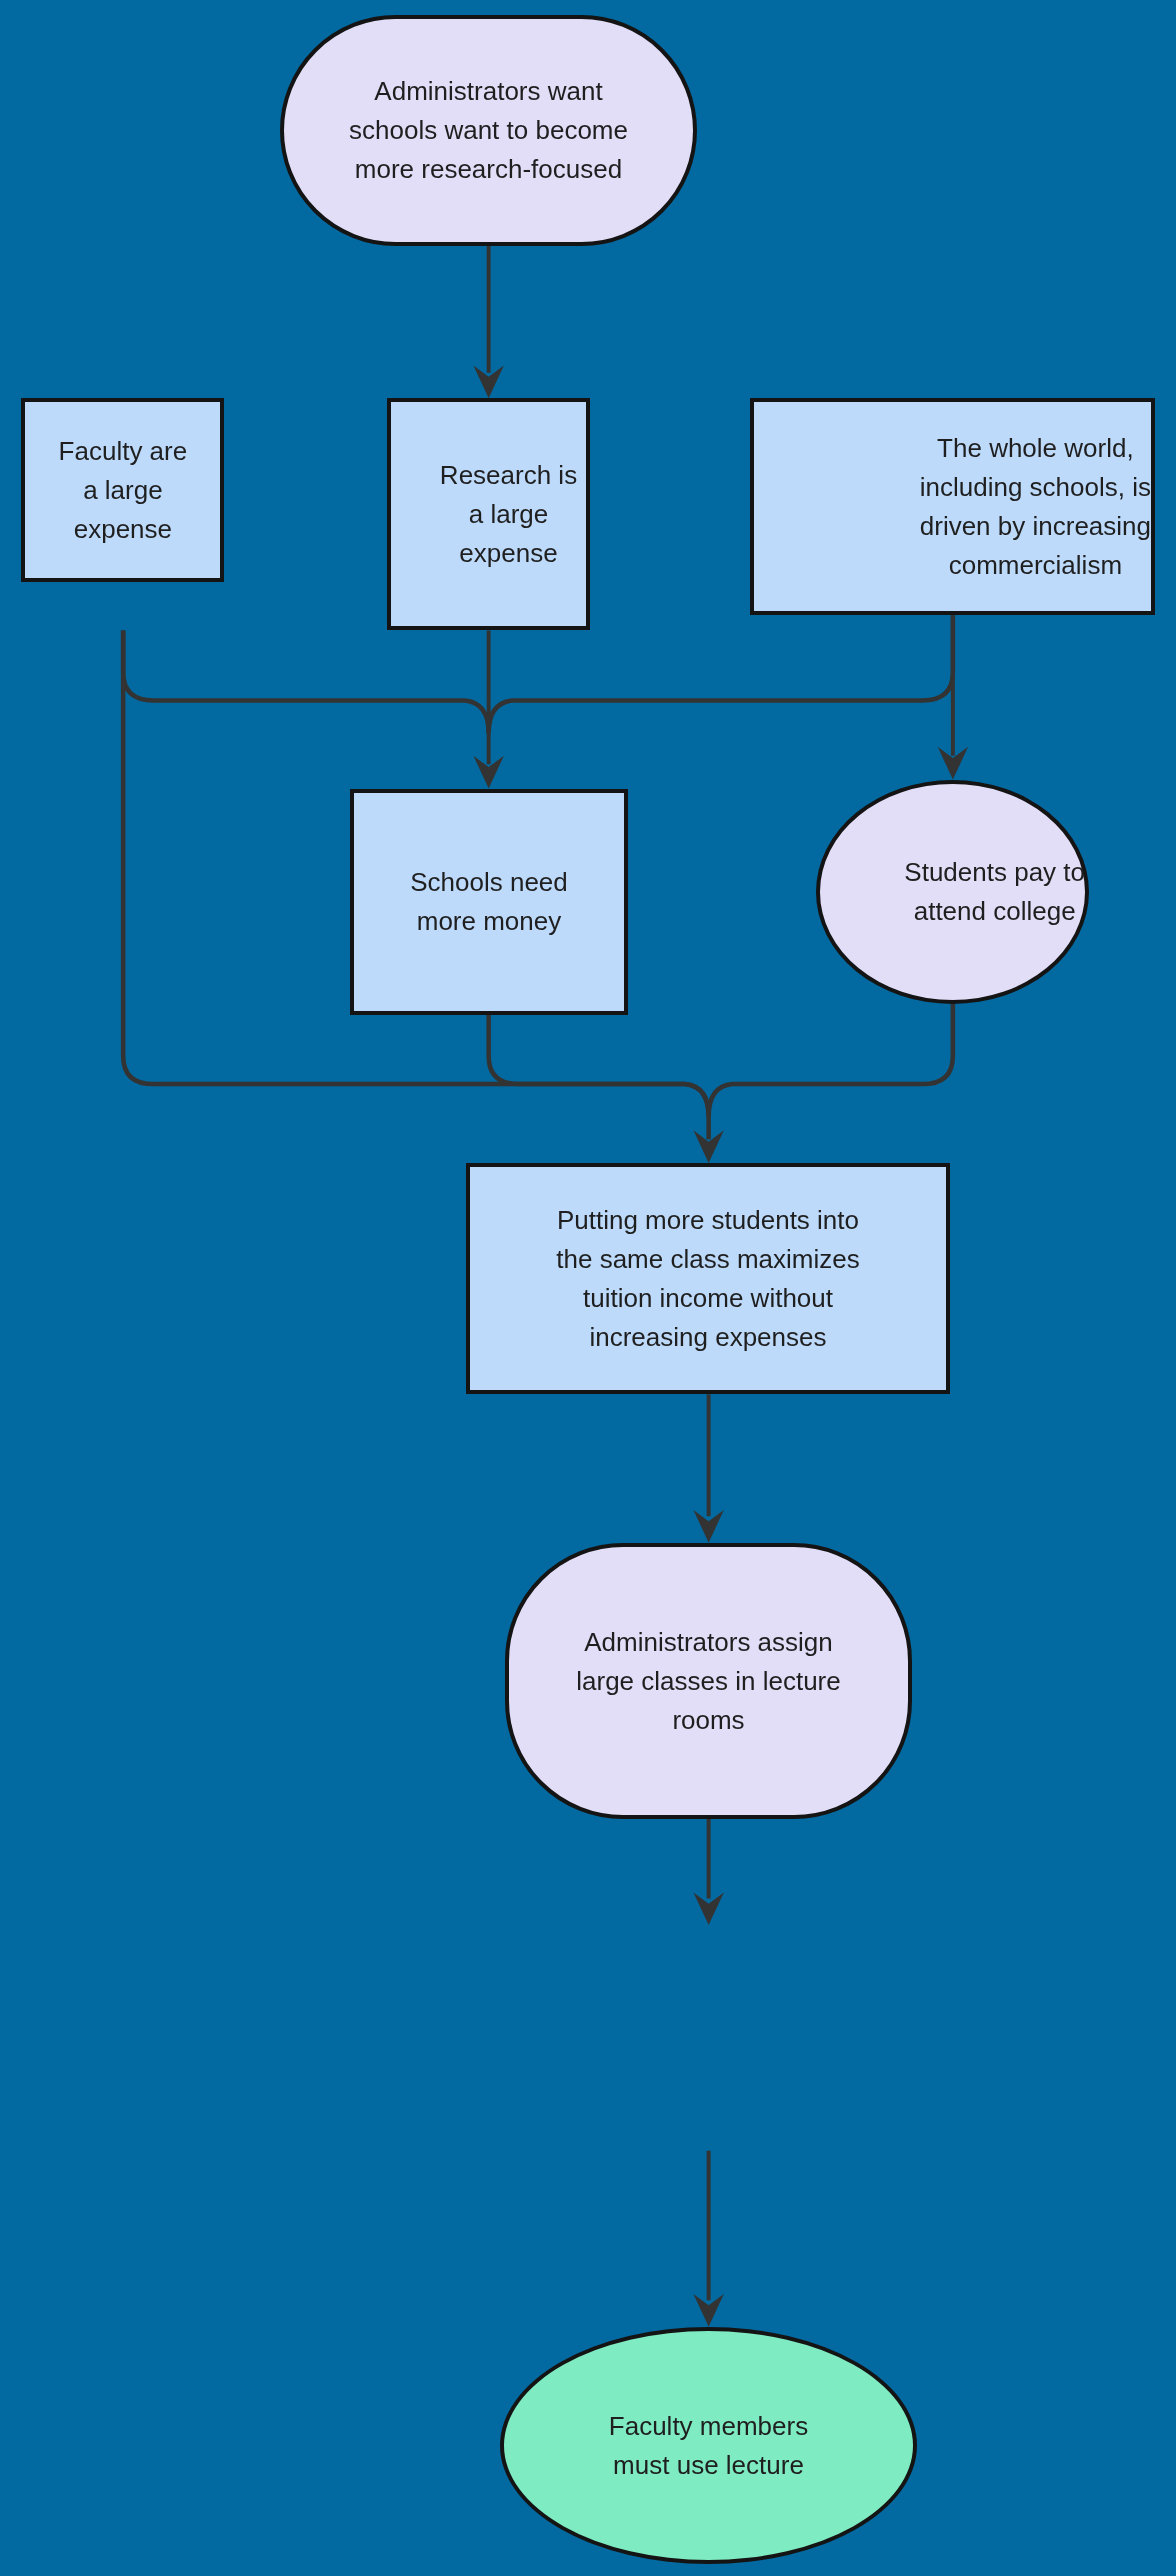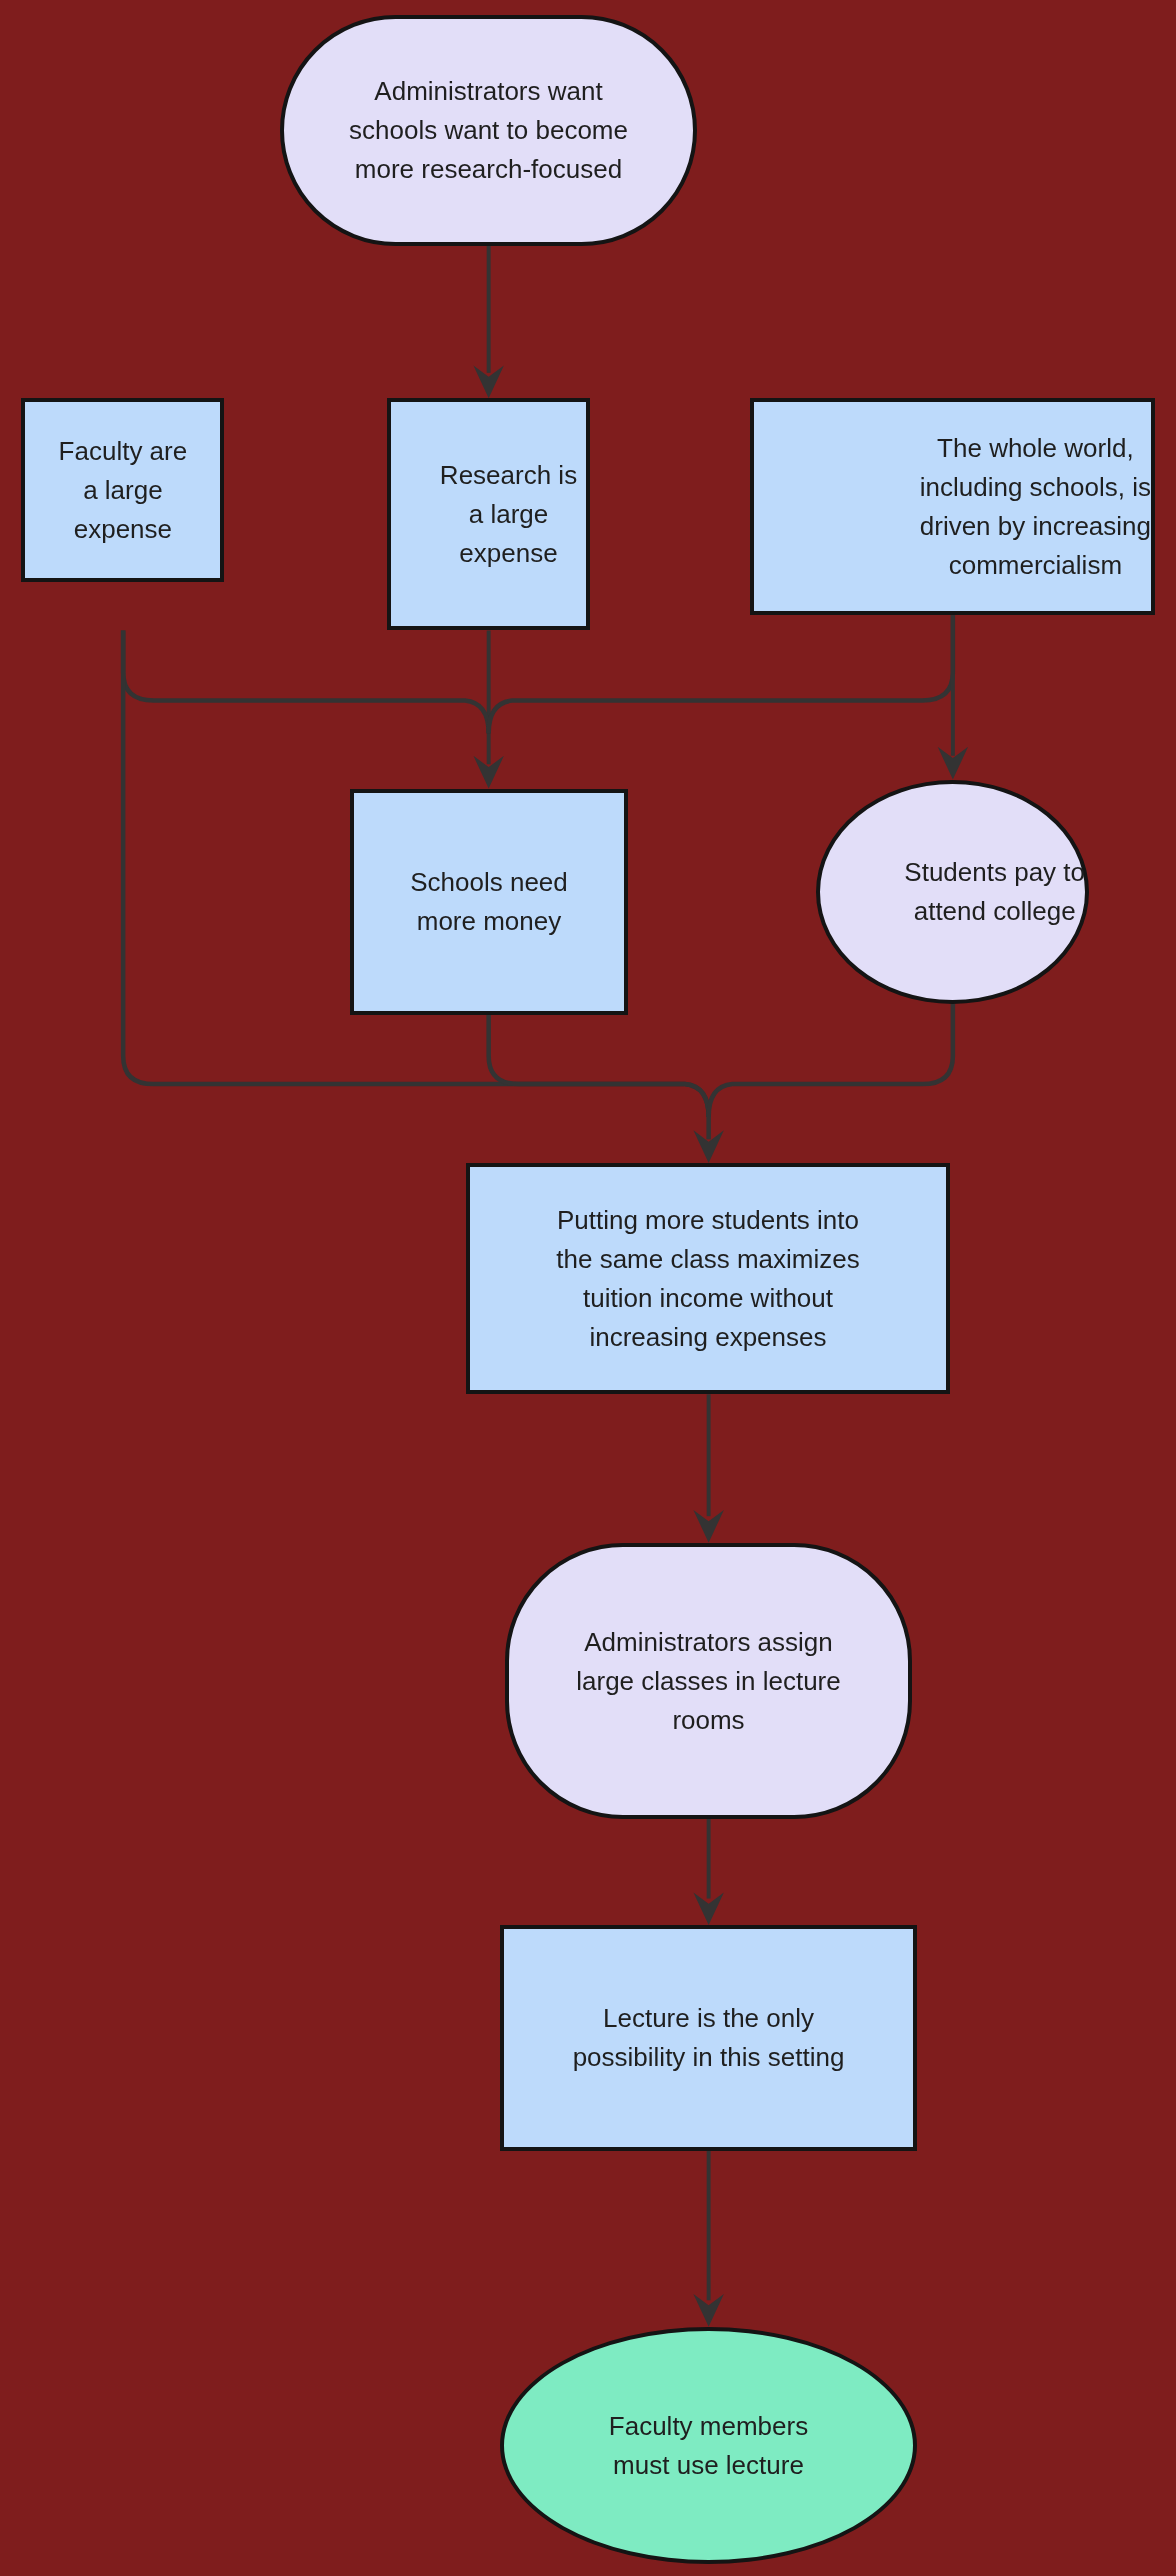--- a/index.html
+++ b/index.html
@@ -28,21 +28,21 @@
   }
   .shape-rect{border-radius:0;}
   .shape-stadium{border-radius:118px;}
   .shape-circle{border-radius:50%;}
   .shape-ellipse{border-radius:50%;}
   .edge-path{fill:none;stroke-linejoin:round;stroke-linecap:butt;}
 </style>
 </head>
 <body>
 
-<div class="canvas" style="background: #7f1d1d;">
+<div class="canvas" style="background: #0369a1;">
     <svg width="1177" height="2576" viewBox="0 0 2086 4567">
       <path d="M866,436 L866,661" class="edge-path" stroke="#333333" stroke-width="7"></path>
       <path d="M839,648 L866,706 L893,648 L866,668 Z" fill="#333333"></path>
       <path d="M866,1118 L866,1355" class="edge-path" stroke="#333333" stroke-width="7"></path>
       <path d="M839,1340 L866,1398 L893,1340 L866,1360 Z" fill="#333333"></path>
       <path d="M218,1118 L218,1192 Q218,1242 272,1242 L824,1242 Q866,1246 866,1300" class="edge-path" stroke="#333333" stroke-width="8"></path>
       <path d="M1689,1091 L1689,1192 Q1689,1242 1635,1242 L908,1242 Q866,1246 866,1300" class="edge-path" stroke="#333333" stroke-width="8"></path>
       <path d="M1689,1091 L1689,1340" class="edge-path" stroke="#333333" stroke-width="7"></path>
       <path d="M1662,1324 L1689,1382 L1716,1324 L1689,1344 Z" fill="#333333"></path>
       <path d="M218,1118 L218,1872 Q218,1922 272,1922 L1214,1922 Q1256,1926 1256,1980" class="edge-path" stroke="#333333" stroke-width="8"></path>
@@ -74,18 +74,16 @@
 more money</span></div>
     <div class="node shape-circle" style="left: 816px; top: 780px; width: 273px; height: 224px; background: rgb(226, 222, 248); border-color: rgb(20, 20, 20); color: rgb(31, 31, 31); justify-content: flex-end;"><span>Students pay to
 attend college</span></div>
     <div class="node shape-rect" style="left: 466px; top: 1163px; width: 484px; height: 231px; background: rgb(189, 218, 251); border-color: rgb(20, 20, 20); color: rgb(31, 31, 31);"><span>Putting more students into
 the same class maximizes
 tuition income without
 increasing expenses</span></div>
     <div class="node shape-stadium" style="left: 505px; top: 1543px; width: 407px; height: 276px; background: rgb(226, 222, 248); border-color: rgb(20, 20, 20); color: rgb(31, 31, 31);"><span>Administrators assign
 large classes in lecture
 rooms</span></div>
-    <div class="node shape-rect" style="left: 500px; top: 1925px; width: 417px; height: 226px; background: rgb(189, 218, 251); border-color: rgb(20, 20, 20); color: rgb(31, 31, 31);"><span>Lecture is the only
-possibility in this setting</span></div>
     <div class="node shape-ellipse" style="left: 500px; top: 2327px; width: 417px; height: 237px; background: rgb(126, 235, 194); border-color: rgb(20, 20, 20); color: rgb(31, 31, 31);"><span>Faculty members
 must use lecture</span></div>
   </div>
 
 
 </body></html>

